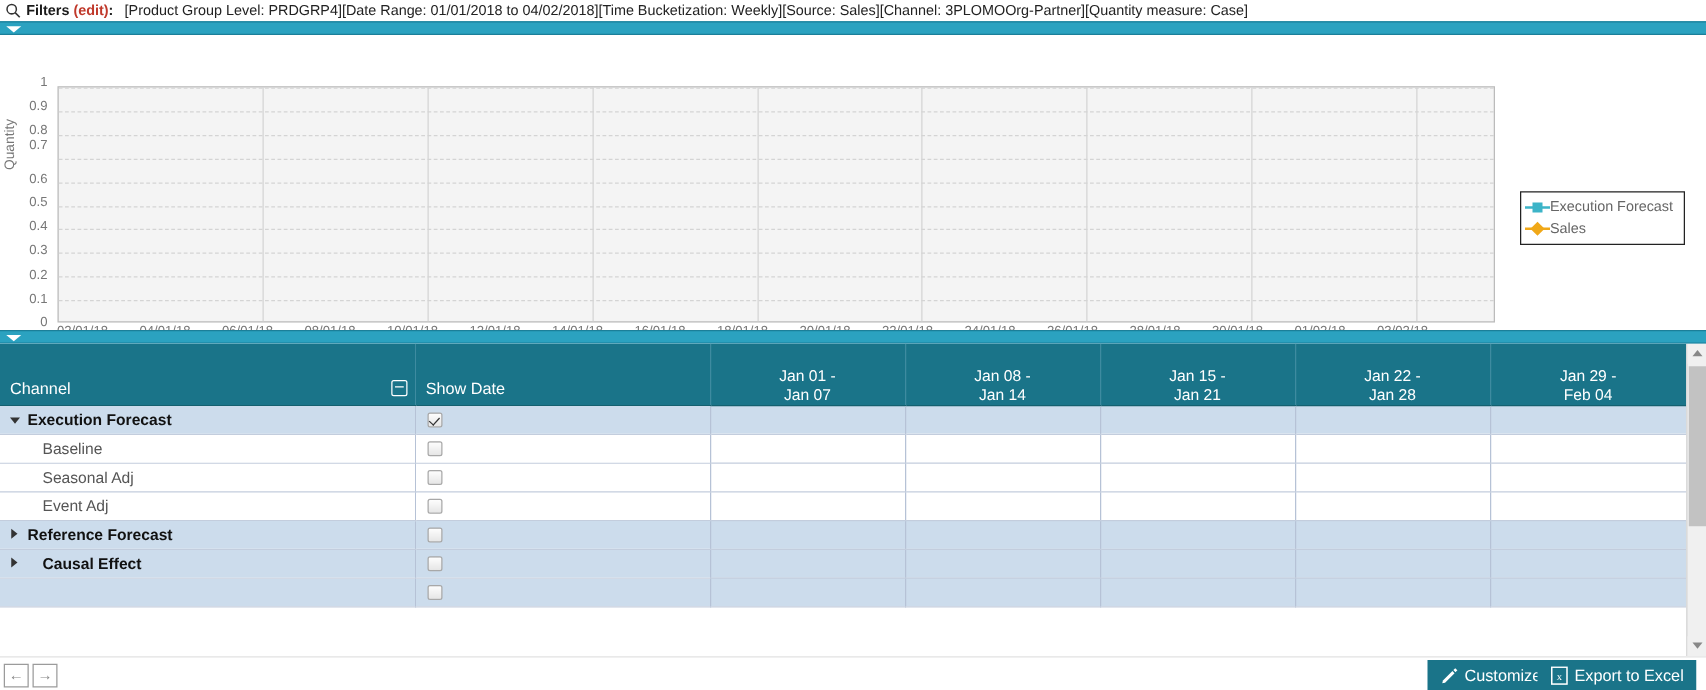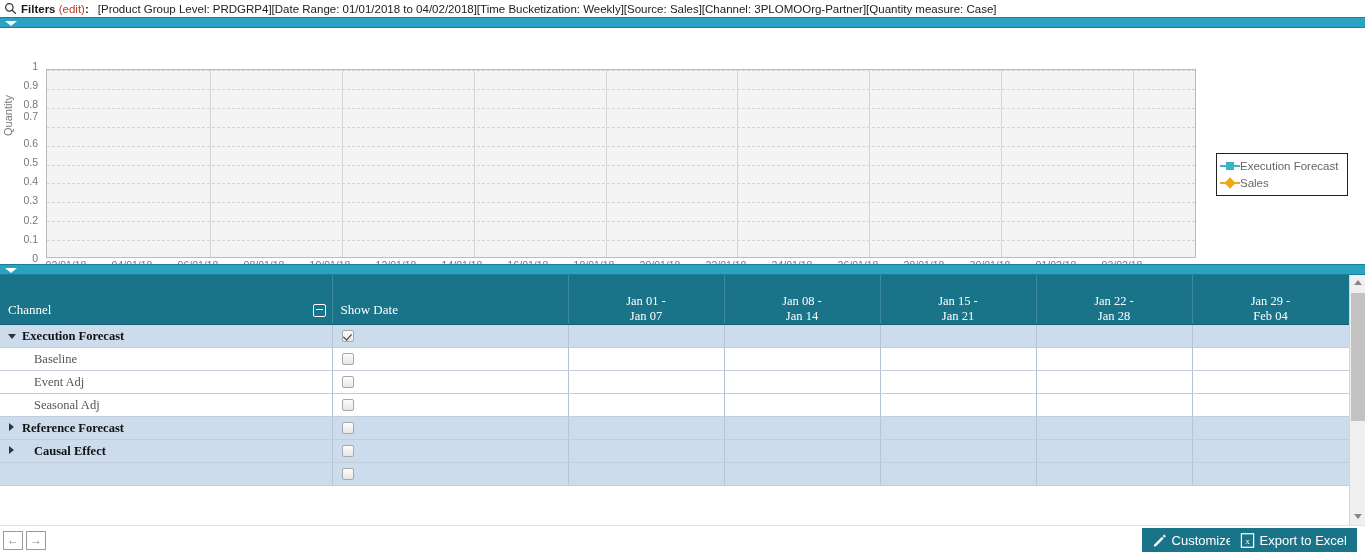--- a/index.html
+++ b/index.html
@@ -17,21 +17,21 @@
     display: flex;
     align-items: center;
     padding: 0 4px;
     font-size: 11.5px;
     color: #222;
     white-space: nowrap;
     background: #fff;
   }
   .search-icon { width: 13px; height: 13px; margin-right: 4px; flex: none; }
   .filters-label { font-weight: bold; color: #1a1a1a; }
-  .filters-edit { color: #c0392b; font-weight: normal; }
+  .filters-edit { color: #c0392b; font-weight: bold; }
   .filters-colon { font-weight: bold; }
   .filter-values { margin-left: 9px; color: #222; font-size: 11.5px; }
 
   
   .splitter {
     height: 11px;
     background: #2ba2c0;
     border-top: 1px solid #1b7f99;
     border-bottom: 1px solid #1b7f99;
     position: relative;
@@ -128,21 +128,20 @@
     position: absolute; left: 6px; top: 2px; width: 8px; height: 8px;
     transform: rotate(45deg);
   }
 
   
   .table-panel {
     position: relative;
     height: 250px;
     background: #ffffff;
     overflow: hidden;
-    font-family: Liberation Serif, serif;
   }
   .grid-wrap {
     position: absolute;
     left: 0; top: 0; right: 16px; bottom: 0;
     overflow: hidden;
   }
   table.grid {
     border-collapse: collapse;
     table-layout: fixed;
     width: 1349px;
@@ -476,35 +475,35 @@
           </td>
           <td class="c-data"></td>
           <td class="c-data"></td>
           <td class="c-data"></td>
           <td class="c-data"></td>
           <td class="c-data"></td>
         </tr>
 
         <tr class="lvl-child">
           <td class="c-name">
+            <span class="rname plain" style="left:34px">Seasonal Adj</span>
+          </td>
+          <td class="c-graph">
+            <span class="chk"></span>
+          </td>
+          <td class="c-data"></td>
+          <td class="c-data"></td>
+          <td class="c-data"></td>
+          <td class="c-data"></td>
+          <td class="c-data"></td>
+        </tr>
+
+        <tr class="lvl-child">
+          <td class="c-name">
             <span class="rname plain" style="left:34px">Event Adj</span>
-          </td>
-          <td class="c-graph">
-            <span class="chk"></span>
-          </td>
-          <td class="c-data"></td>
-          <td class="c-data"></td>
-          <td class="c-data"></td>
-          <td class="c-data"></td>
-          <td class="c-data"></td>
-        </tr>
-
-        <tr class="lvl-child">
-          <td class="c-name">
-            <span class="rname plain" style="left:34px">Seasonal Adj</span>
           </td>
           <td class="c-graph">
             <span class="chk"></span>
           </td>
           <td class="c-data"></td>
           <td class="c-data"></td>
           <td class="c-data"></td>
           <td class="c-data"></td>
           <td class="c-data"></td>
         </tr>

